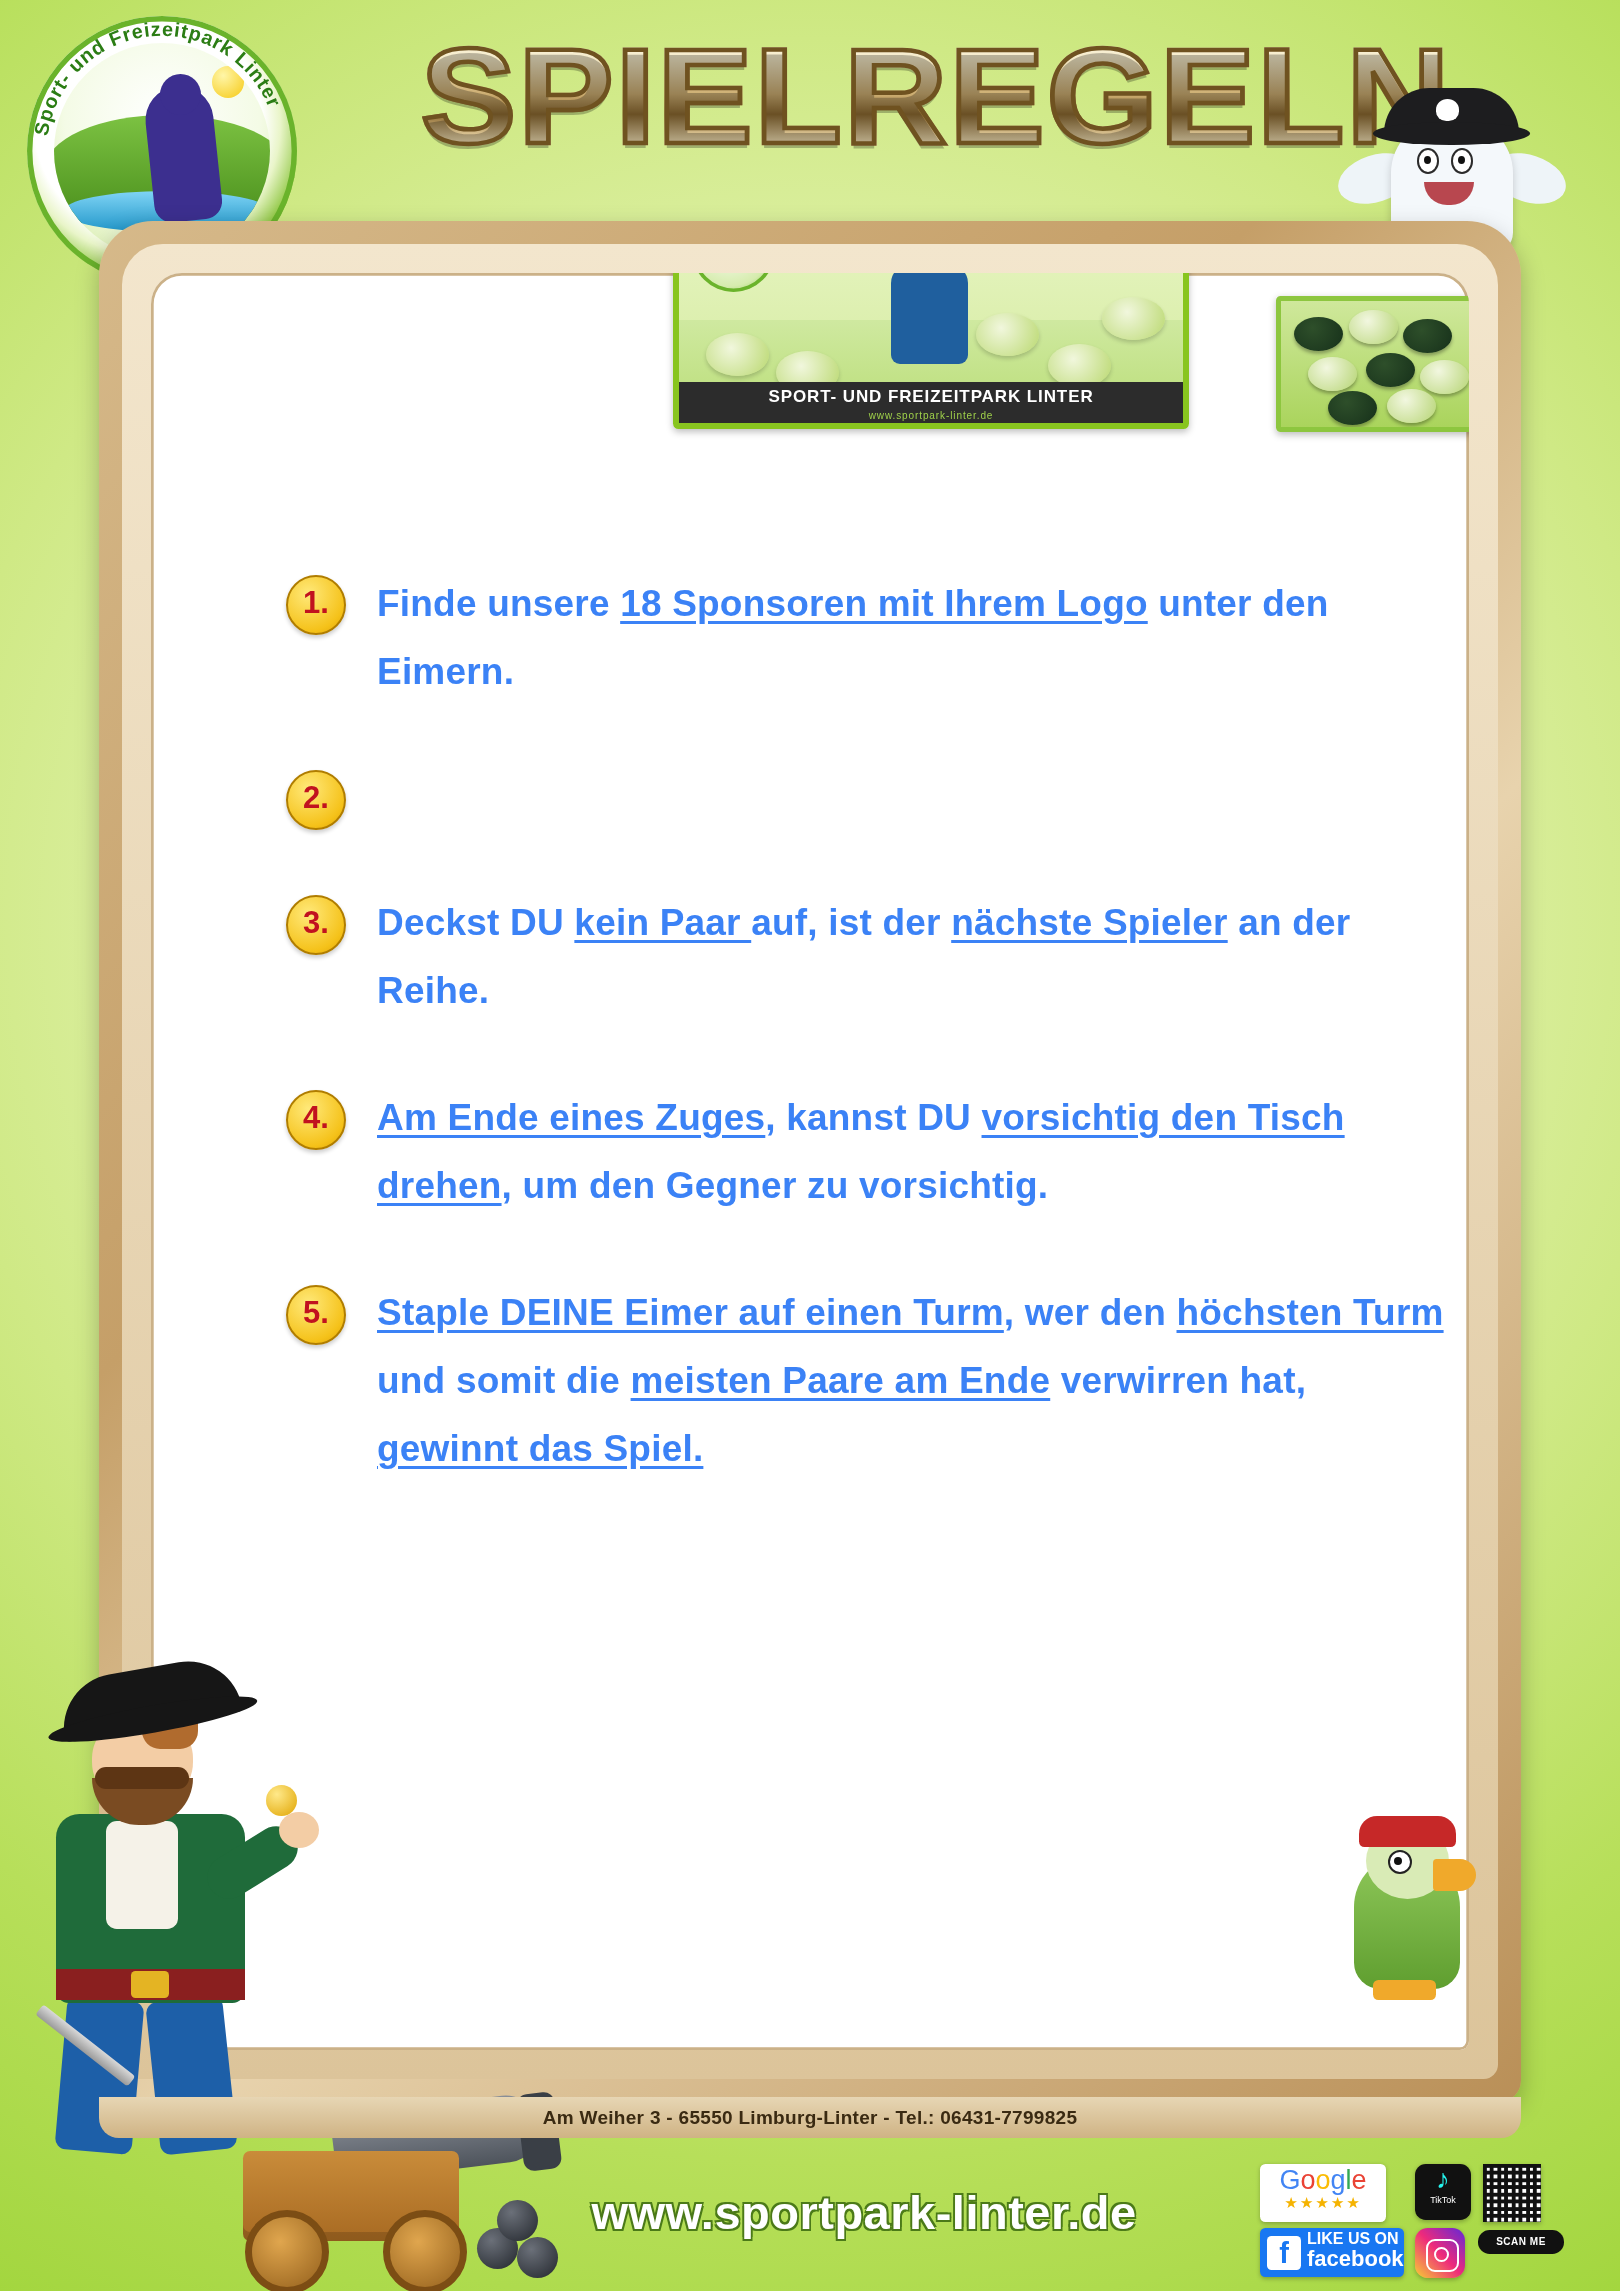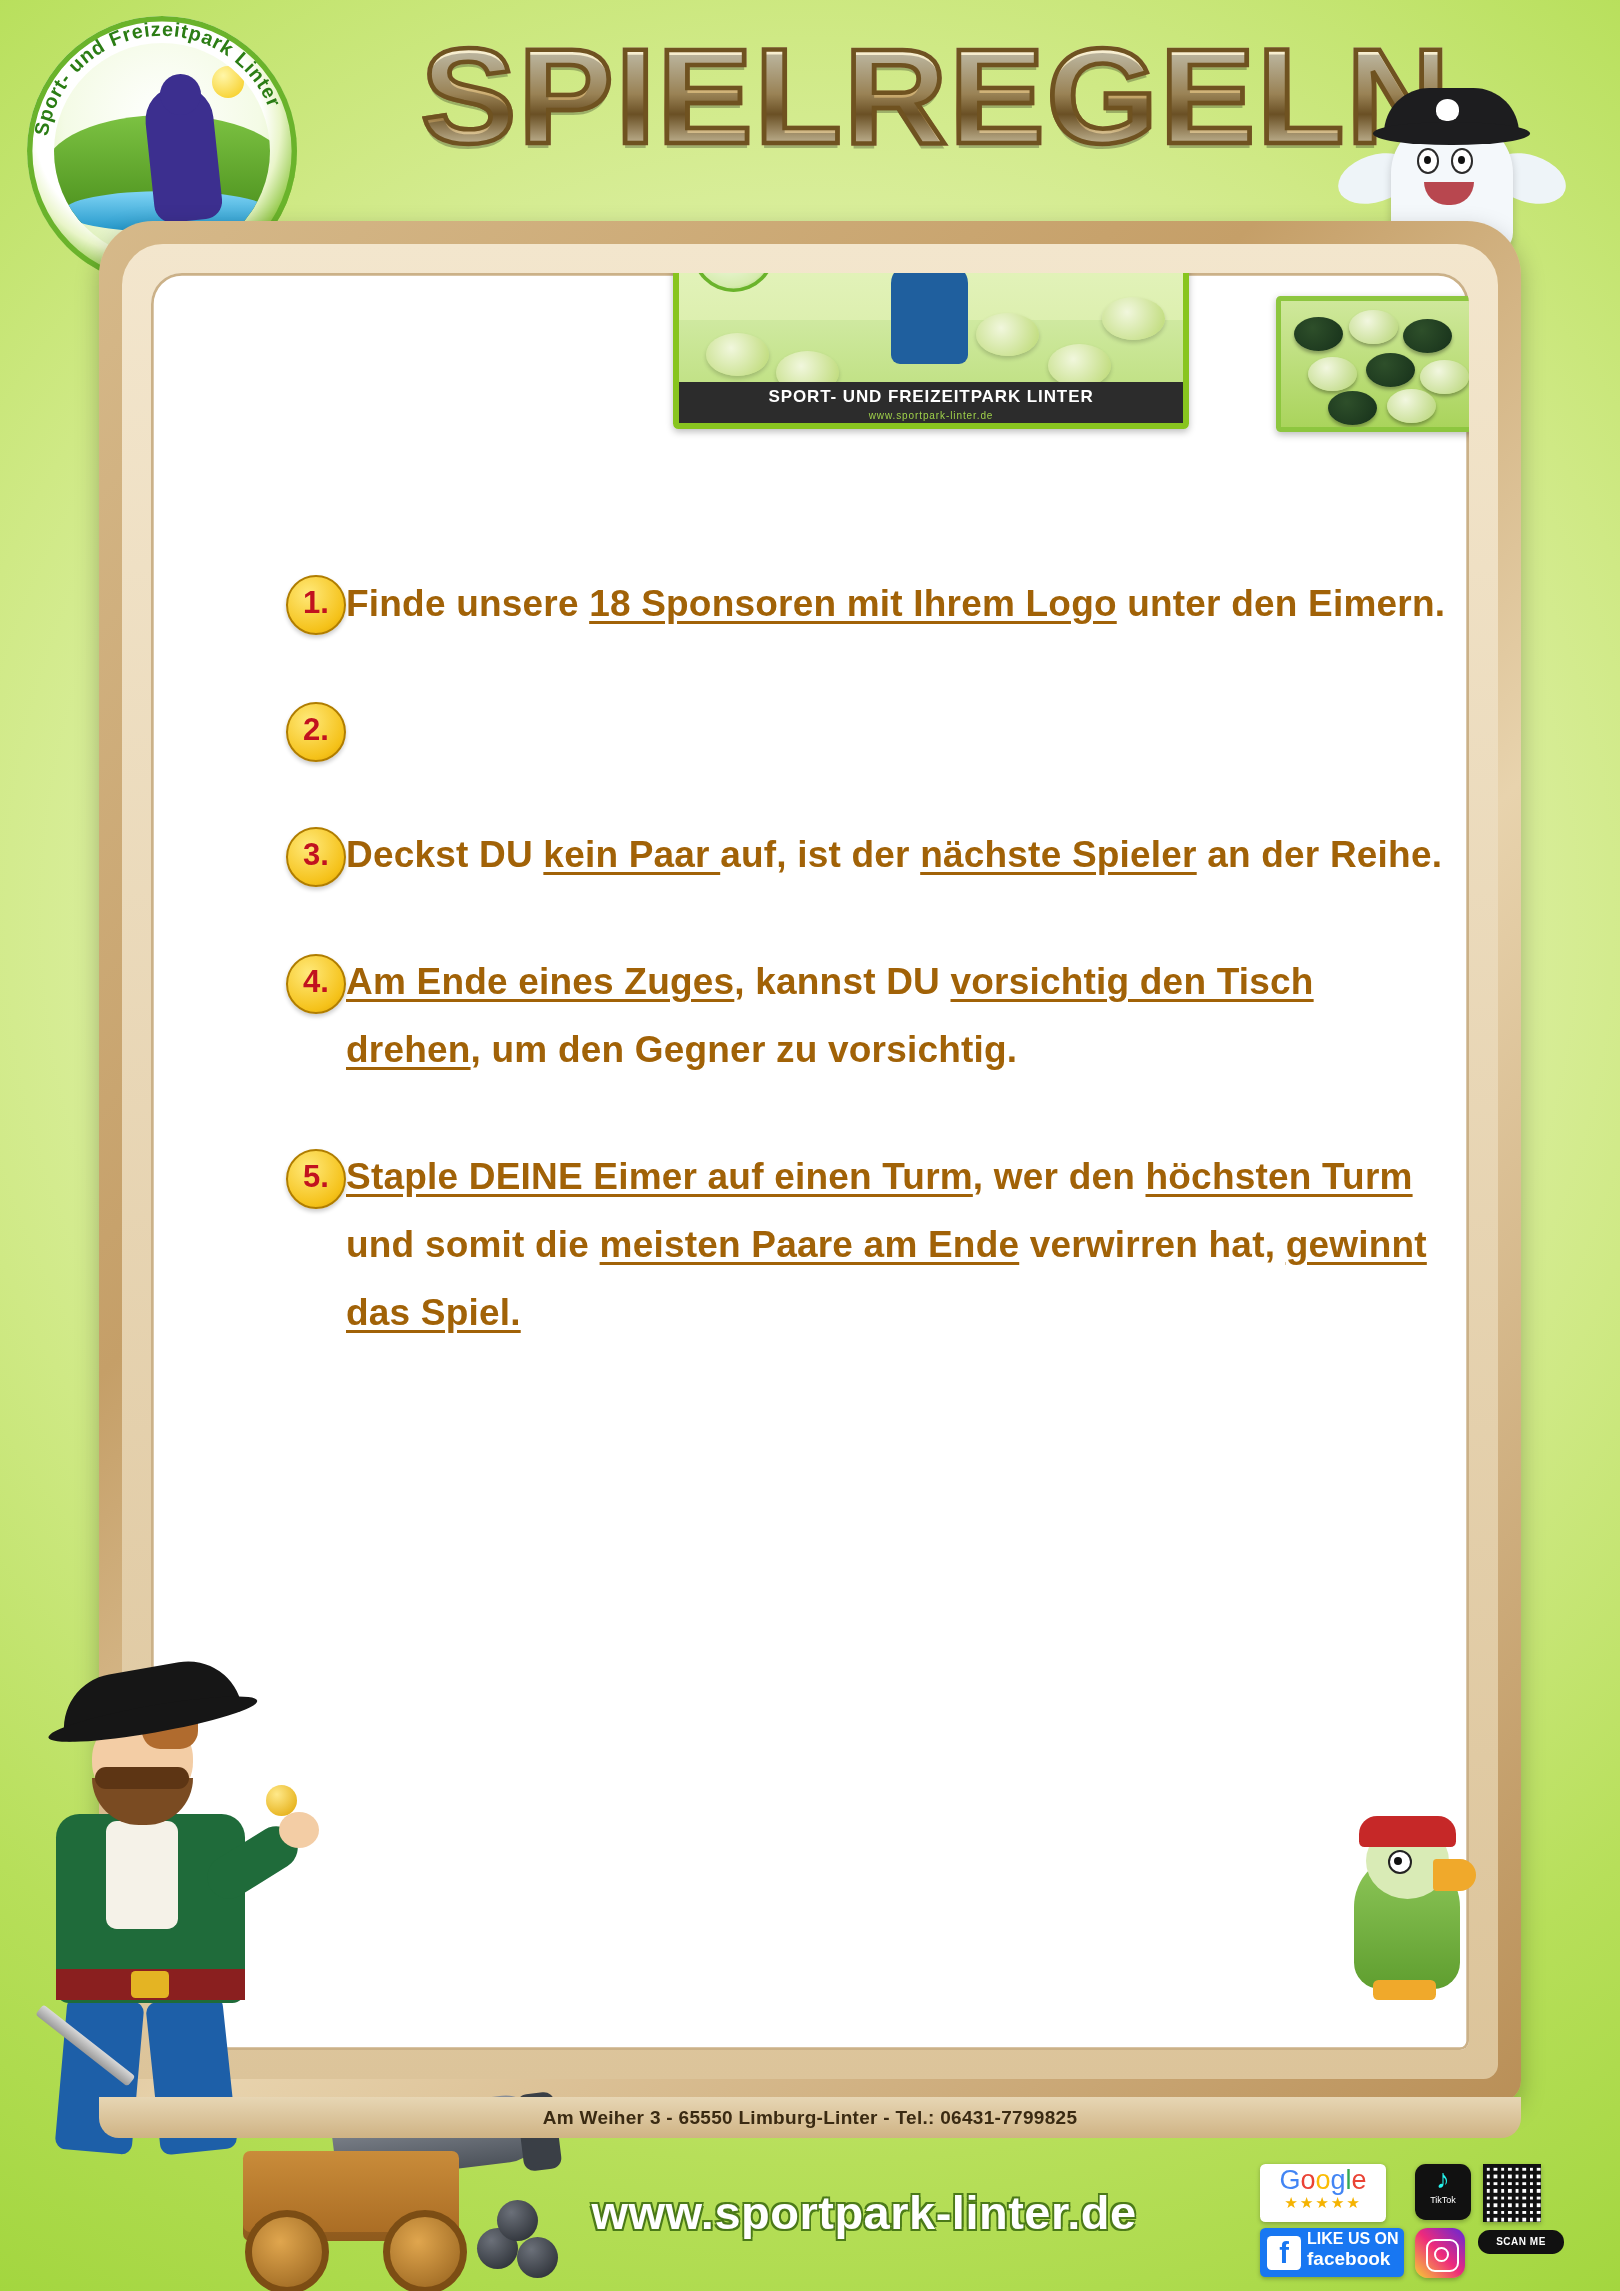--- a/index.html
+++ b/index.html
@@ -173,21 +173,21 @@
   .rules{position:absolute;left:135px;top:297px;width:1170px;}
   .rule{display:flex;align-items:flex-start;margin-bottom:59px;}
   .num{
     flex:0 0 auto;width:56px;height:56px;border-radius:50%;
     background:radial-gradient(circle at 36% 30%,#ffe97a,#f5c21a 70%,#e0a200);
     border:2.7px solid #b07d00;
     color:#c1121f;font-weight:bold;font-size:31px;line-height:52px;text-align:center;
     box-shadow:0 2.7px 4.5px rgba(0,0,0,.2);margin-top:5.4px;
   }
   .rtext{
-    color:#a16207;font-size:37px;line-height:68px;font-weight:bold;
+    margin-left:31px;color:#3b82f6;font-size:37px;line-height:68px;font-weight:bold;
     letter-spacing:0.2px;
   }
   .rtext u{text-decoration:underline;text-underline-offset:5.4px;}
 
   
   .pirate{position:absolute;left:9px;top:1652px;width:387px;height:540px;}
   .p-hat{position:absolute;left:50px;top:16px;width:180px;height:59px;background:#161616;border-radius:90px 90px 7.2px 7.2px;transform:rotate(-10deg);}
   .p-hat:after{content:"";position:absolute;left:-16px;top:38px;width:212px;height:27px;background:#161616;border-radius:50%;}
   .p-face{position:absolute;left:83px;top:63px;width:101px;height:94px;border-radius:48% 48% 52% 52%;background:#f3cda5;}
   .p-beard{position:absolute;left:83px;top:126px;width:101px;height:47px;border-radius:0 0 54px 54px;background:#7a4b22;}
@@ -248,21 +248,21 @@
   .google-word{font-size:27px;font-weight:normal;line-height:32px;}
   .google-word .b{color:#4285F4;} .google-word .r{color:#EA4335;}
   .google-word .y{color:#FBBC05;} .google-word .g{color:#34A853;}
   .stars{color:#f5b301;font-size:15.3px;line-height:14.4px;letter-spacing:1.8px;}
   .fb-box{
     position:absolute;left:9px;top:72px;width:144px;height:49px;background:#1877F2;border-radius:5.4px;
     color:#fff;font-weight:bold;box-shadow:0 1.8px 4.5px rgba(0,0,0,.25);
   }
   .fb-f{position:absolute;left:7.2px;top:7.2px;width:34px;height:34px;background:#fff;color:#1877F2;border-radius:4.5px;font-size:29px;line-height:34px;text-align:center;font-weight:bold;}
   .fb-like{position:absolute;left:47px;top:5.4px;font-size:16px;line-height:10.8px;}
-  .fb-name{position:absolute;left:47px;top:18px;font-size:19px;line-height:25px;}
+  .fb-name{position:absolute;left:47px;top:18px;font-size:22px;line-height:25px;}
   .tiktok{
     position:absolute;left:164px;top:7.2px;width:56px;height:56px;background:#111;border-radius:10.8px;
     color:#fff;text-align:center;box-shadow:0 1.8px 4.5px rgba(0,0,0,.25);
   }
   .tiktok .note{font-size:27px;line-height:31px;display:block;color:#25F4EE;}
   .tiktok .lbl{font-size:9px;display:block;line-height:10px;}
   .insta{
     position:absolute;left:164px;top:72px;width:50px;height:50px;border-radius:12.6px;
     background:linear-gradient(45deg,#f9ce34,#ee2a7b 50%,#6228d7);
     box-shadow:0 1.8px 4.5px rgba(0,0,0,.25);

